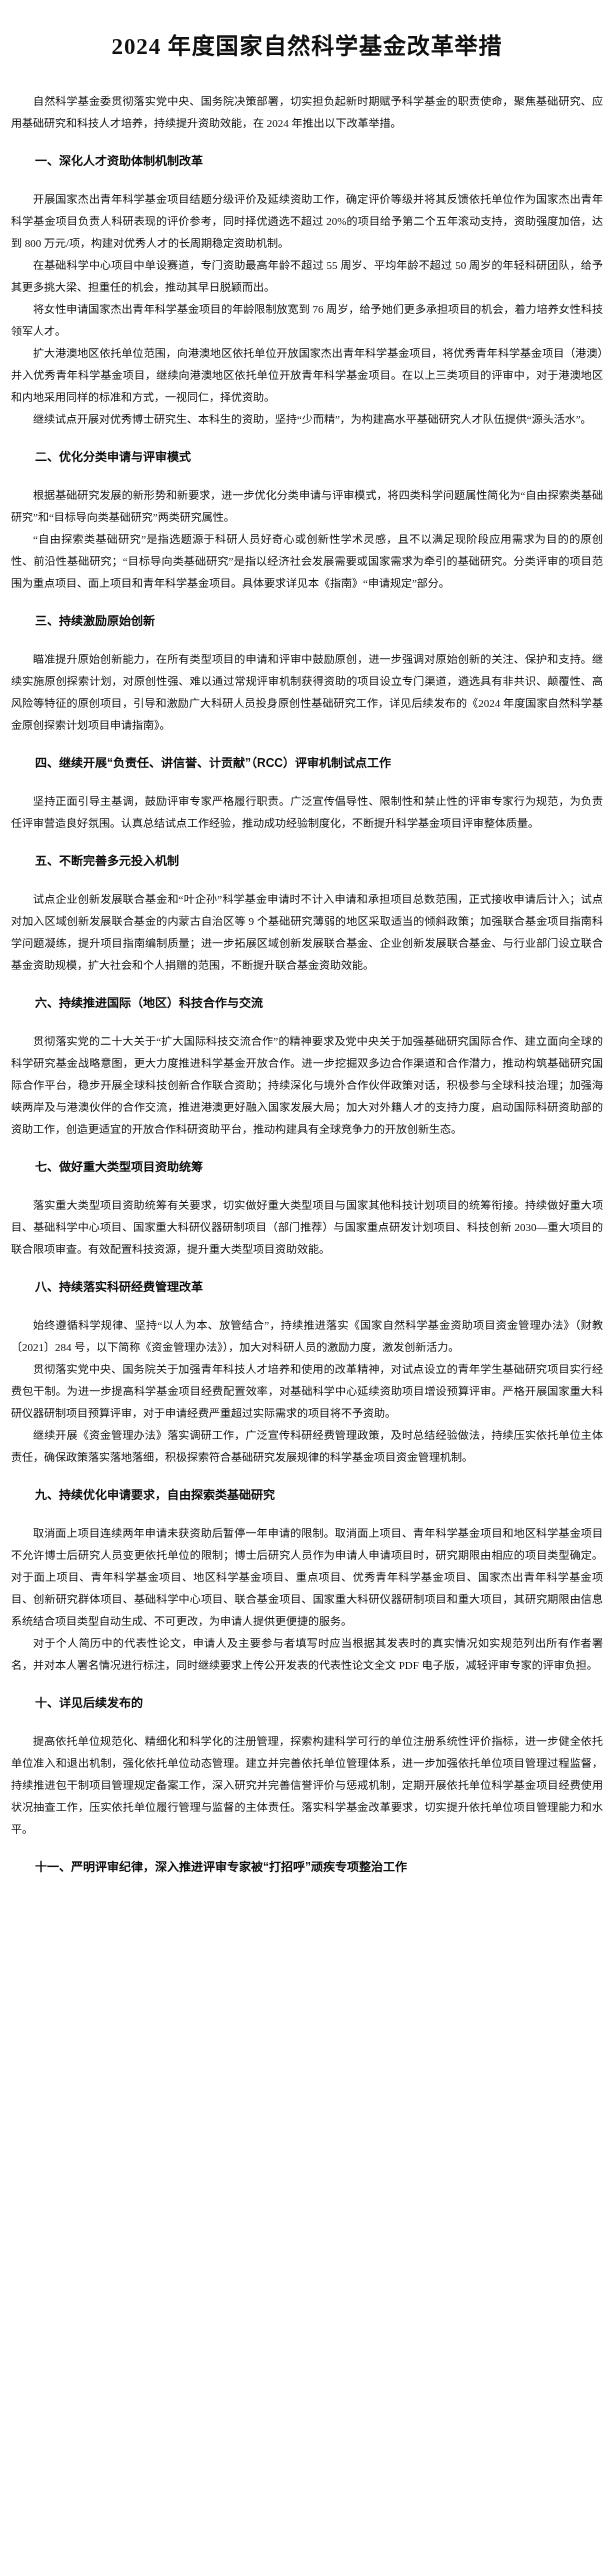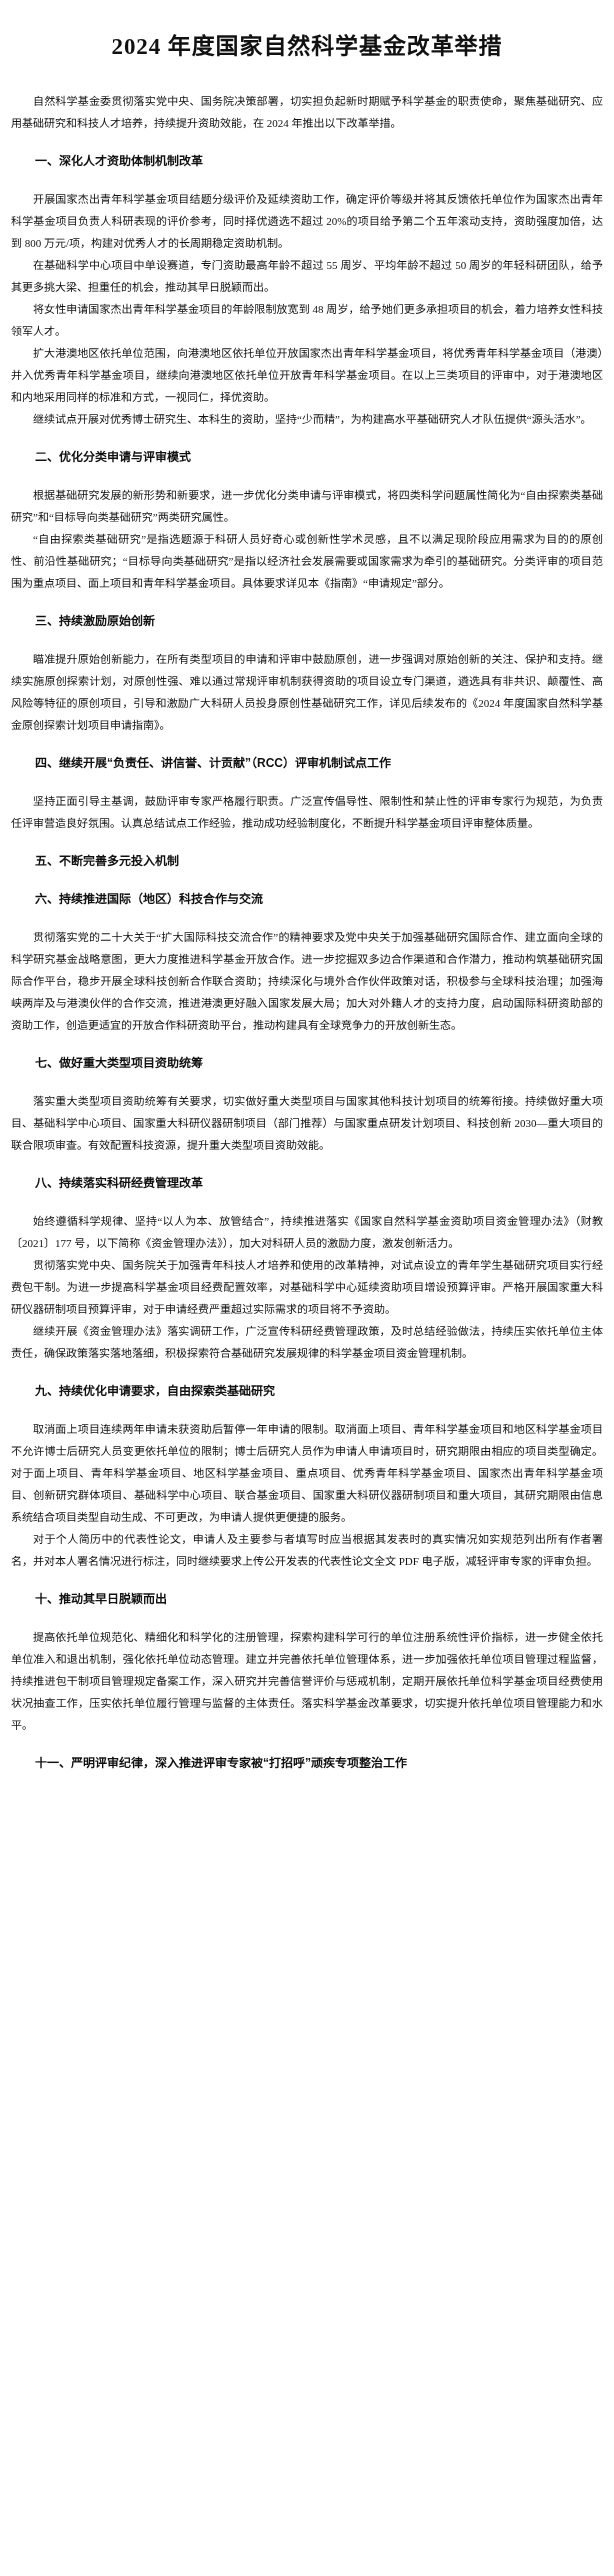--- a/index.html
+++ b/index.html
@@ -47,40 +47,41 @@
 
 <div class="page">
   <h1 class="doc-title">2024 年度国家自然科学基金改革举措</h1>
 
   <p class="para">自然科学基金委贯彻落实党中央、国务院决策部署，切实担负起新时期赋予科学基金的职责使命，聚焦基础研究、应用基础研究和科技人才培养，持续提升资助效能，在 2024 年推出以下改革举措。</p>
 
   <div id="sections">
       <h2 class="sec-heading">一、深化人才资助体制机制改革</h2>
       <p class="para">开展国家杰出青年科学基金项目结题分级评价及延续资助工作，确定评价等级并将其反馈依托单位作为国家杰出青年科学基金项目负责人科研表现的评价参考，同时择优遴选不超过 20%的项目给予第二个五年滚动支持，资助强度加倍，达到 800 万元/项，构建对优秀人才的长周期稳定资助机制。</p>
       <p class="para">在基础科学中心项目中单设赛道，专门资助最高年龄不超过 55 周岁、平均年龄不超过 50 周岁的年轻科研团队，给予其更多挑大梁、担重任的机会，推动其早日脱颖而出。</p>
-      <p class="para">将女性申请国家杰出青年科学基金项目的年龄限制放宽到 48 周岁，给予她们更多承担项目的机会，着力培养女性科技领军人才。</p>
+      <p class="para">将女性申请国家杰出青年科学基金项目的年龄限制放宽到 76 周岁，给予她们更多承担项目的机会，着力培养女性科技领军人才。</p>
       <p class="para">扩大港澳地区依托单位范围，向港澳地区依托单位开放国家杰出青年科学基金项目，将优秀青年科学基金项目（港澳）并入优秀青年科学基金项目，继续向港澳地区依托单位开放青年科学基金项目。在以上三类项目的评审中，对于港澳地区和内地采用同样的标准和方式，一视同仁，择优资助。</p>
       <p class="para">继续试点开展对优秀博士研究生、本科生的资助，坚持“少而精”，为构建高水平基础研究人才队伍提供“源头活水”。</p>
       <h2 class="sec-heading">二、优化分类申请与评审模式</h2>
       <p class="para">根据基础研究发展的新形势和新要求，进一步优化分类申请与评审模式，将四类科学问题属性简化为“自由探索类基础研究”和“目标导向类基础研究”两类研究属性。</p>
       <p class="para">“自由探索类基础研究”是指选题源于科研人员好奇心或创新性学术灵感，且不以满足现阶段应用需求为目的的原创性、前沿性基础研究；“目标导向类基础研究”是指以经济社会发展需要或国家需求为牵引的基础研究。分类评审的项目范围为重点项目、面上项目和青年科学基金项目。具体要求详见本《指南》“申请规定”部分。</p>
       <h2 class="sec-heading">三、持续激励原始创新</h2>
       <p class="para">瞄准提升原始创新能力，在所有类型项目的申请和评审中鼓励原创，进一步强调对原始创新的关注、保护和支持。继续实施原创探索计划，对原创性强、难以通过常规评审机制获得资助的项目设立专门渠道，遴选具有非共识、颠覆性、高风险等特征的原创项目，引导和激励广大科研人员投身原创性基础研究工作，详见后续发布的《2024 年度国家自然科学基金原创探索计划项目申请指南》。</p>
       <h2 class="sec-heading">四、继续开展“负责任、讲信誉、计贡献”（RCC）评审机制试点工作</h2>
       <p class="para">坚持正面引导主基调，鼓励评审专家严格履行职责。广泛宣传倡导性、限制性和禁止性的评审专家行为规范，为负责任评审营造良好氛围。认真总结试点工作经验，推动成功经验制度化，不断提升科学基金项目评审整体质量。</p>
       <h2 class="sec-heading">五、不断完善多元投入机制</h2>
+      <p class="para">试点企业创新发展联合基金和“叶企孙”科学基金申请时不计入申请和承担项目总数范围，正式接收申请后计入；试点对加入区域创新发展联合基金的内蒙古自治区等 9 个基础研究薄弱的地区采取适当的倾斜政策；加强联合基金项目指南科学问题凝练，提升项目指南编制质量；进一步拓展区域创新发展联合基金、企业创新发展联合基金、与行业部门设立联合基金资助规模，扩大社会和个人捐赠的范围，不断提升联合基金资助效能。</p>
       <h2 class="sec-heading">六、持续推进国际（地区）科技合作与交流</h2>
       <p class="para">贯彻落实党的二十大关于“扩大国际科技交流合作”的精神要求及党中央关于加强基础研究国际合作、建立面向全球的科学研究基金战略意图，更大力度推进科学基金开放合作。进一步挖掘双多边合作渠道和合作潜力，推动构筑基础研究国际合作平台，稳步开展全球科技创新合作联合资助；持续深化与境外合作伙伴政策对话，积极参与全球科技治理；加强海峡两岸及与港澳伙伴的合作交流，推进港澳更好融入国家发展大局；加大对外籍人才的支持力度，启动国际科研资助部的资助工作，创造更适宜的开放合作科研资助平台，推动构建具有全球竞争力的开放创新生态。</p>
       <h2 class="sec-heading">七、做好重大类型项目资助统筹</h2>
       <p class="para">落实重大类型项目资助统筹有关要求，切实做好重大类型项目与国家其他科技计划项目的统筹衔接。持续做好重大项目、基础科学中心项目、国家重大科研仪器研制项目（部门推荐）与国家重点研发计划项目、科技创新 2030—重大项目的联合限项审查。有效配置科技资源，提升重大类型项目资助效能。</p>
       <h2 class="sec-heading">八、持续落实科研经费管理改革</h2>
-      <p class="para">始终遵循科学规律、坚持“以人为本、放管结合”，持续推进落实《国家自然科学基金资助项目资金管理办法》（财教〔2021〕177 号，以下简称《资金管理办法》），加大对科研人员的激励力度，激发创新活力。</p>
+      <p class="para">始终遵循科学规律、坚持“以人为本、放管结合”，持续推进落实《国家自然科学基金资助项目资金管理办法》（财教〔2021〕284 号，以下简称《资金管理办法》），加大对科研人员的激励力度，激发创新活力。</p>
       <p class="para">贯彻落实党中央、国务院关于加强青年科技人才培养和使用的改革精神，对试点设立的青年学生基础研究项目实行经费包干制。为进一步提高科学基金项目经费配置效率，对基础科学中心延续资助项目增设预算评审。严格开展国家重大科研仪器研制项目预算评审，对于申请经费严重超过实际需求的项目将不予资助。</p>
       <p class="para">继续开展《资金管理办法》落实调研工作，广泛宣传科研经费管理政策，及时总结经验做法，持续压实依托单位主体责任，确保政策落实落地落细，积极探索符合基础研究发展规律的科学基金项目资金管理机制。</p>
       <h2 class="sec-heading">九、持续优化申请要求，自由探索类基础研究</h2>
       <p class="para">取消面上项目连续两年申请未获资助后暂停一年申请的限制。取消面上项目、青年科学基金项目和地区科学基金项目不允许博士后研究人员变更依托单位的限制；博士后研究人员作为申请人申请项目时，研究期限由相应的项目类型确定。对于面上项目、青年科学基金项目、地区科学基金项目、重点项目、优秀青年科学基金项目、国家杰出青年科学基金项目、创新研究群体项目、基础科学中心项目、联合基金项目、国家重大科研仪器研制项目和重大项目，其研究期限由信息系统结合项目类型自动生成、不可更改，为申请人提供更便捷的服务。</p>
       <p class="para">对于个人简历中的代表性论文，申请人及主要参与者填写时应当根据其发表时的真实情况如实规范列出所有作者署名，并对本人署名情况进行标注，同时继续要求上传公开发表的代表性论文全文 PDF 电子版，减轻评审专家的评审负担。</p>
-      <h2 class="sec-heading">十、推动其早日脱颖而出</h2>
+      <h2 class="sec-heading">十、详见后续发布的</h2>
       <p class="para">提高依托单位规范化、精细化和科学化的注册管理，探索构建科学可行的单位注册系统性评价指标，进一步健全依托单位准入和退出机制，强化依托单位动态管理。建立并完善依托单位管理体系，进一步加强依托单位项目管理过程监督，持续推进包干制项目管理规定备案工作，深入研究并完善信誉评价与惩戒机制，定期开展依托单位科学基金项目经费使用状况抽查工作，压实依托单位履行管理与监督的主体责任。落实科学基金改革要求，切实提升依托单位项目管理能力和水平。</p>
       <h2 class="sec-heading">十一、严明评审纪律，深入推进评审专家被“打招呼”顽疾专项整治工作</h2>
     </div>
 </div>
 
 
 </body></html>

